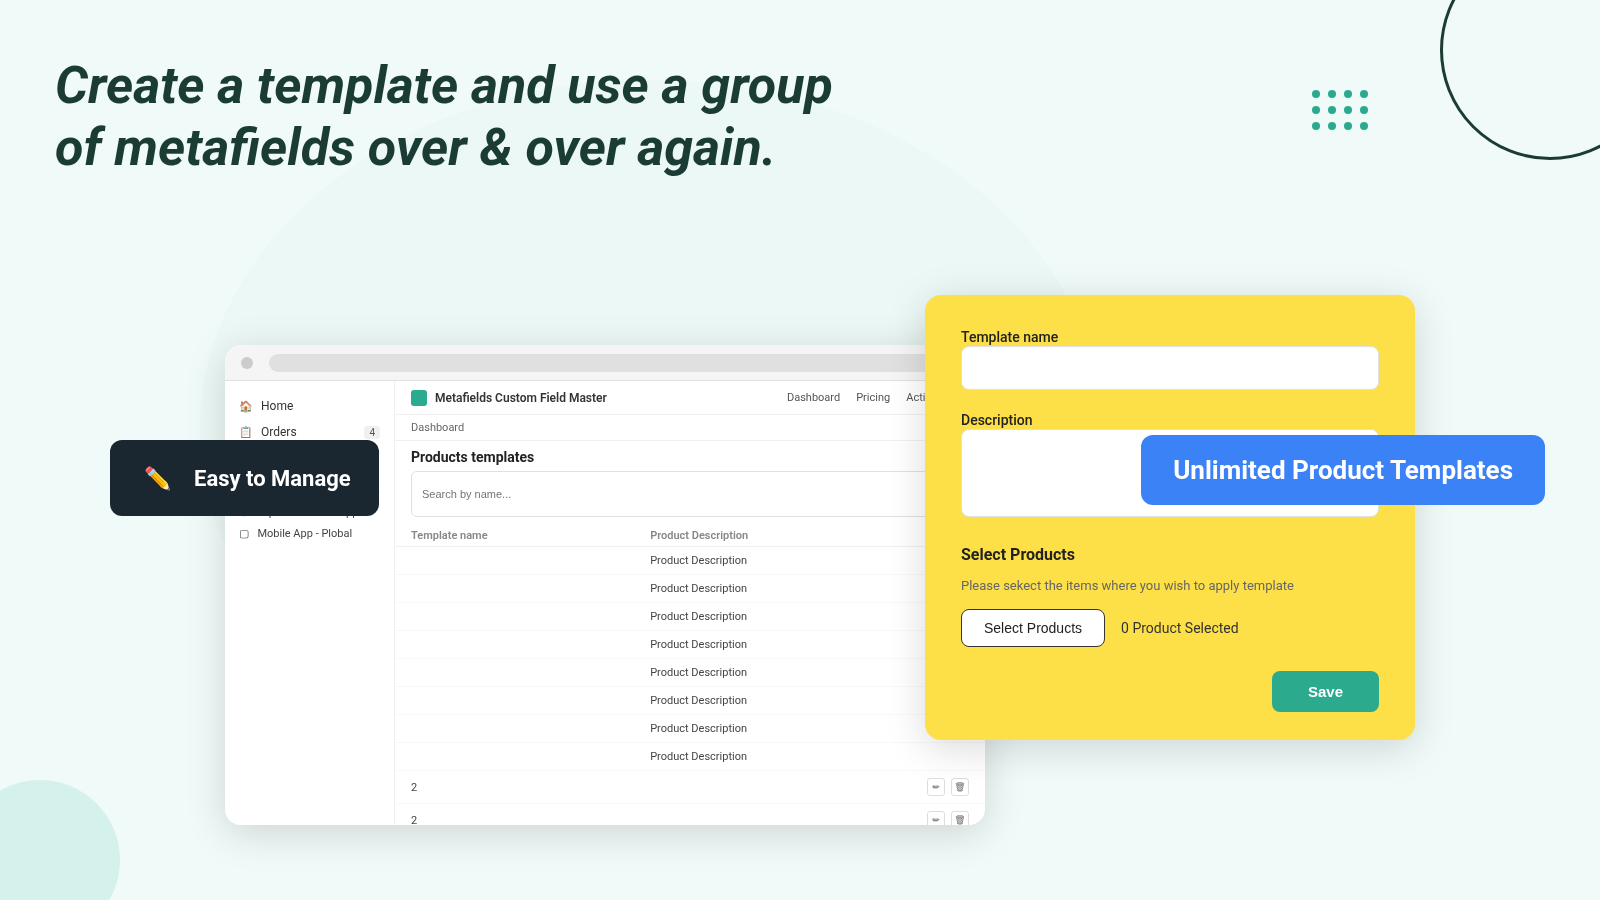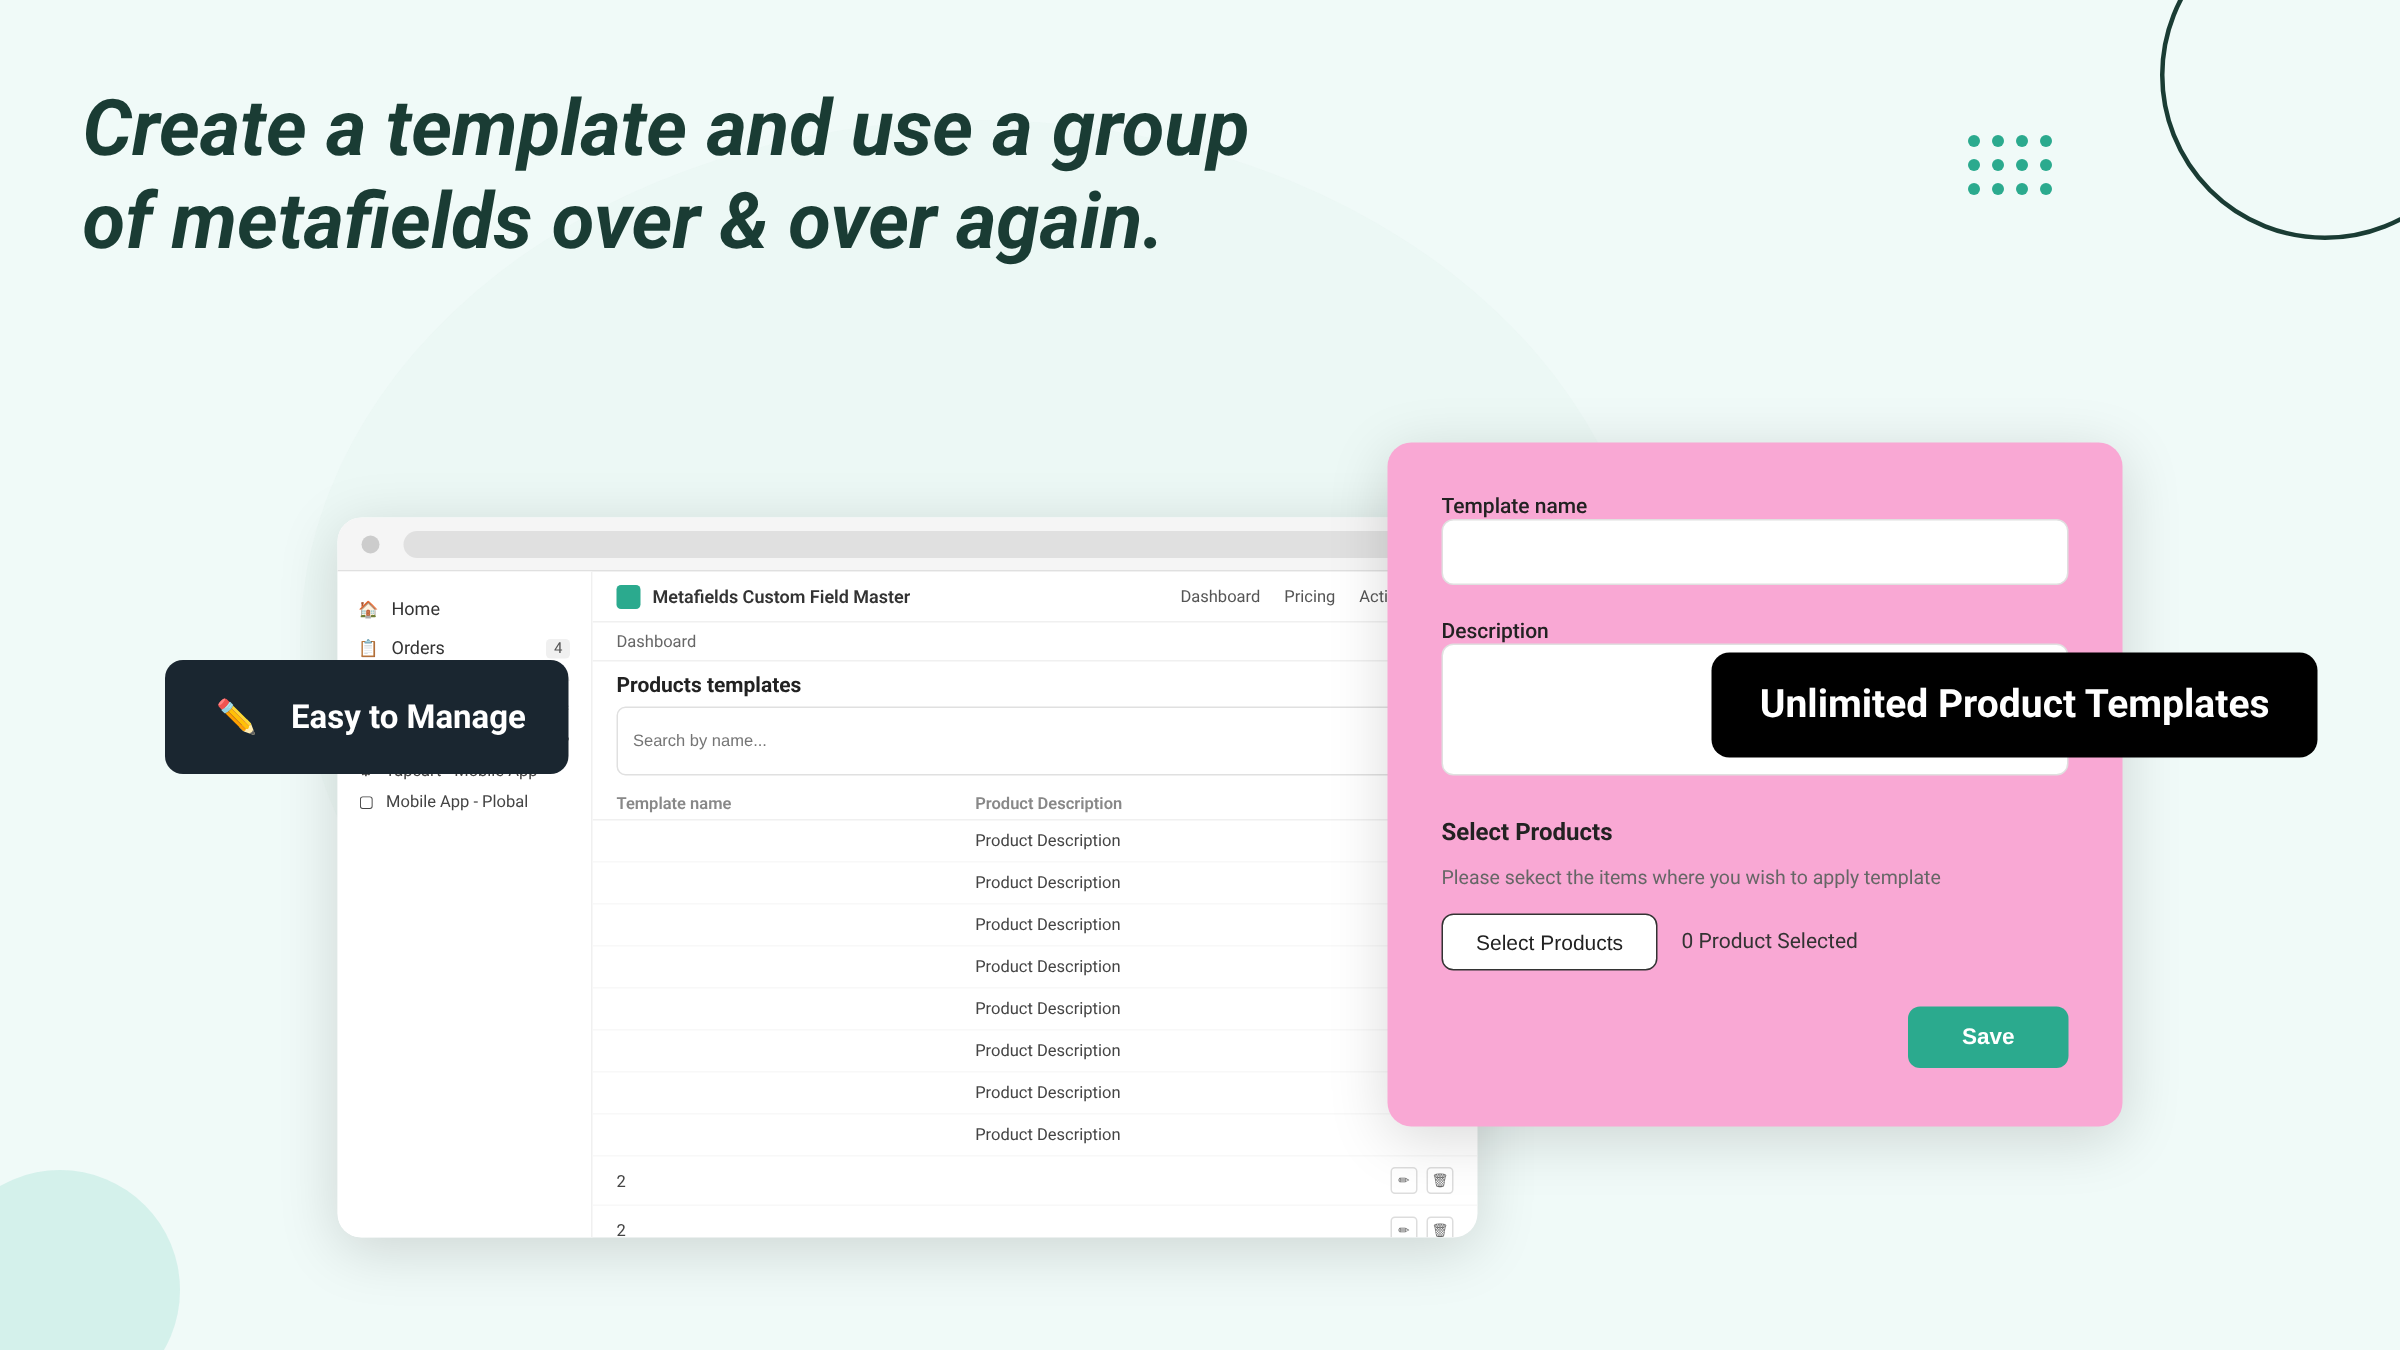--- a/index.html
+++ b/index.html
@@ -335,25 +335,25 @@
       font-size: 9px;
       color: #666;
     }
 
     
     .template-form-panel {
       position: absolute;
       top: 295px;
       right: 185px;
       width: 490px;
-      background: #f9a8d4;
+      background: #fde047;
       border-radius: 16px;
       box-shadow: 0 8px 40px rgba(0,0,0,0.15);
       z-index: 25;
-      padding: 32px 36px 39px;
+      padding: 32px 36px 28px;
     }
 
     .form-field-label {
       font-size: 14px;
       font-weight: 500;
       color: #222;
       margin-bottom: 8px;
     }
 
     .form-text-input {
@@ -433,21 +433,21 @@
       font-size: 15px;
       font-weight: 600;
       cursor: pointer;
     }
 
     
     .unlimited-badge {
       position: absolute;
       top: 435px;
       right: 55px;
-      background: #000000;
+      background: #3b82f6;
       color: white;
       border-radius: 12px;
       padding: 20px 32px;
       font-size: 26px;
       font-weight: 700;
       z-index: 35;
       white-space: nowrap;
     }
   </style>
 </head>

